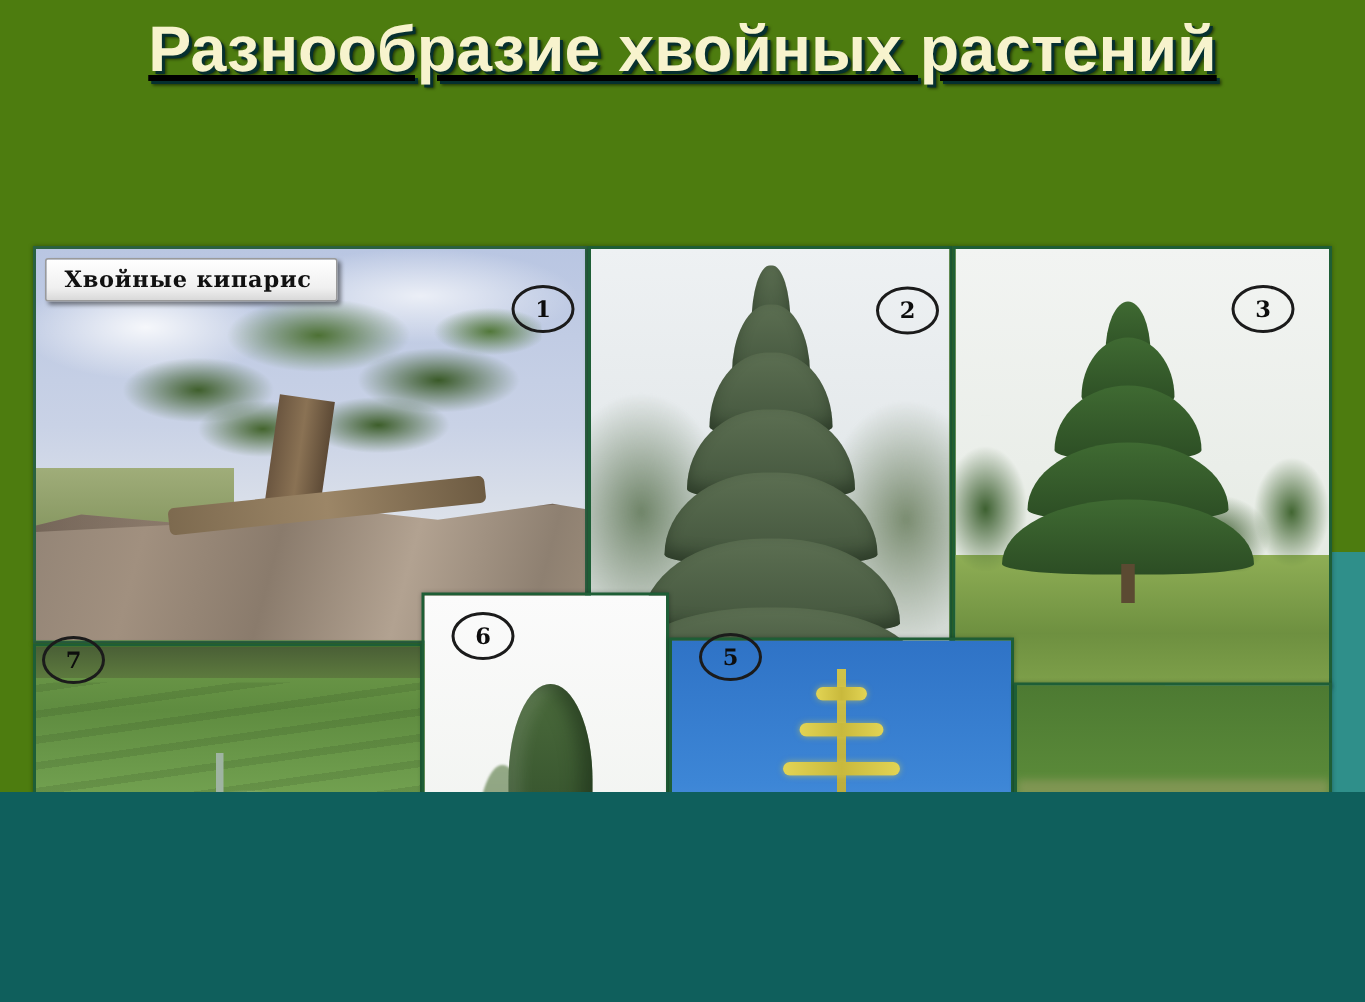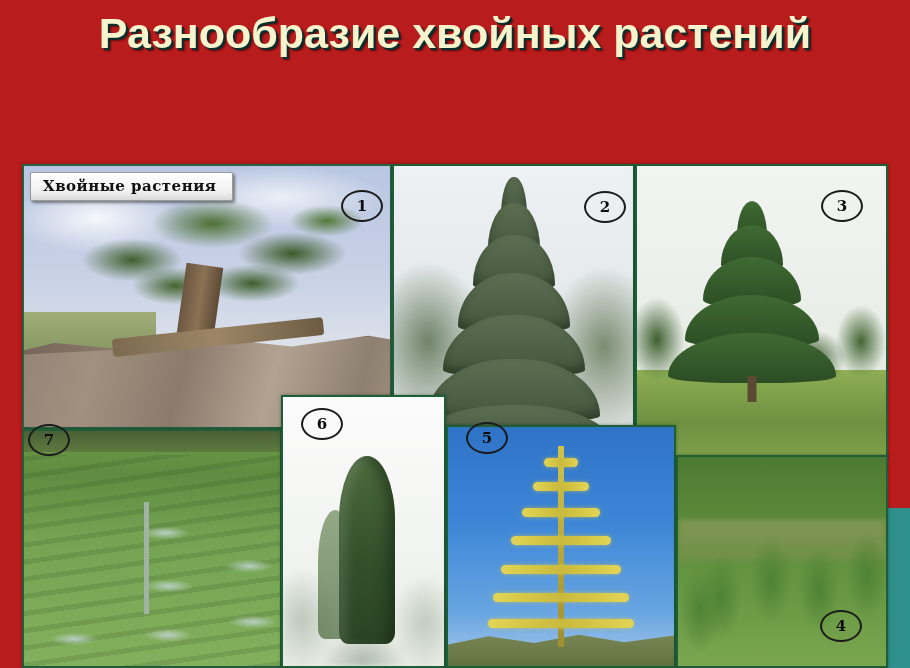--- a/index.html
+++ b/index.html
@@ -4,24 +4,25 @@
 <title>Разнообразие хвойных растений</title>
 <style>
   html, body {
     margin: 0;
     padding: 0;
     background: #0f5f5c;
   }
   #slide {
     position: relative;
     width: 910px;
-    height: 668px;
+    height: 528px;
     overflow: hidden;
-    background: #b91c1c;
+    background: #4d7c0f;
     font-family: "Liberation Sans", sans-serif;
+    text-decoration: underline;
   }
 
   
   .swoosh {
     position: absolute;
     right: -10px;
     bottom: -30px;
     width: 150px;
     height: 190px;
     background: #2f8f8a;
@@ -434,21 +435,21 @@
       <div class="path"></div>
       <div class="thuja t5"></div>
       <div class="thuja t1"></div>
       <div class="thuja t2"></div>
       <div class="thuja t3"></div>
       <div class="thuja t4"></div>
     </div>
 
   </div>
 
-  <div class="caption-badge">Хвойные растения</div>
+  <div class="caption-badge">Хвойные кипарис</div>
 
   <div class="num-badge" id="badge-1">1</div>
   <div class="num-badge" id="badge-2">2</div>
   <div class="num-badge" id="badge-3">3</div>
   <div class="num-badge" id="badge-4">4</div>
   <div class="num-badge" id="badge-5">5</div>
   <div class="num-badge" id="badge-6">6</div>
   <div class="num-badge" id="badge-7">7</div>
 
 </div>

